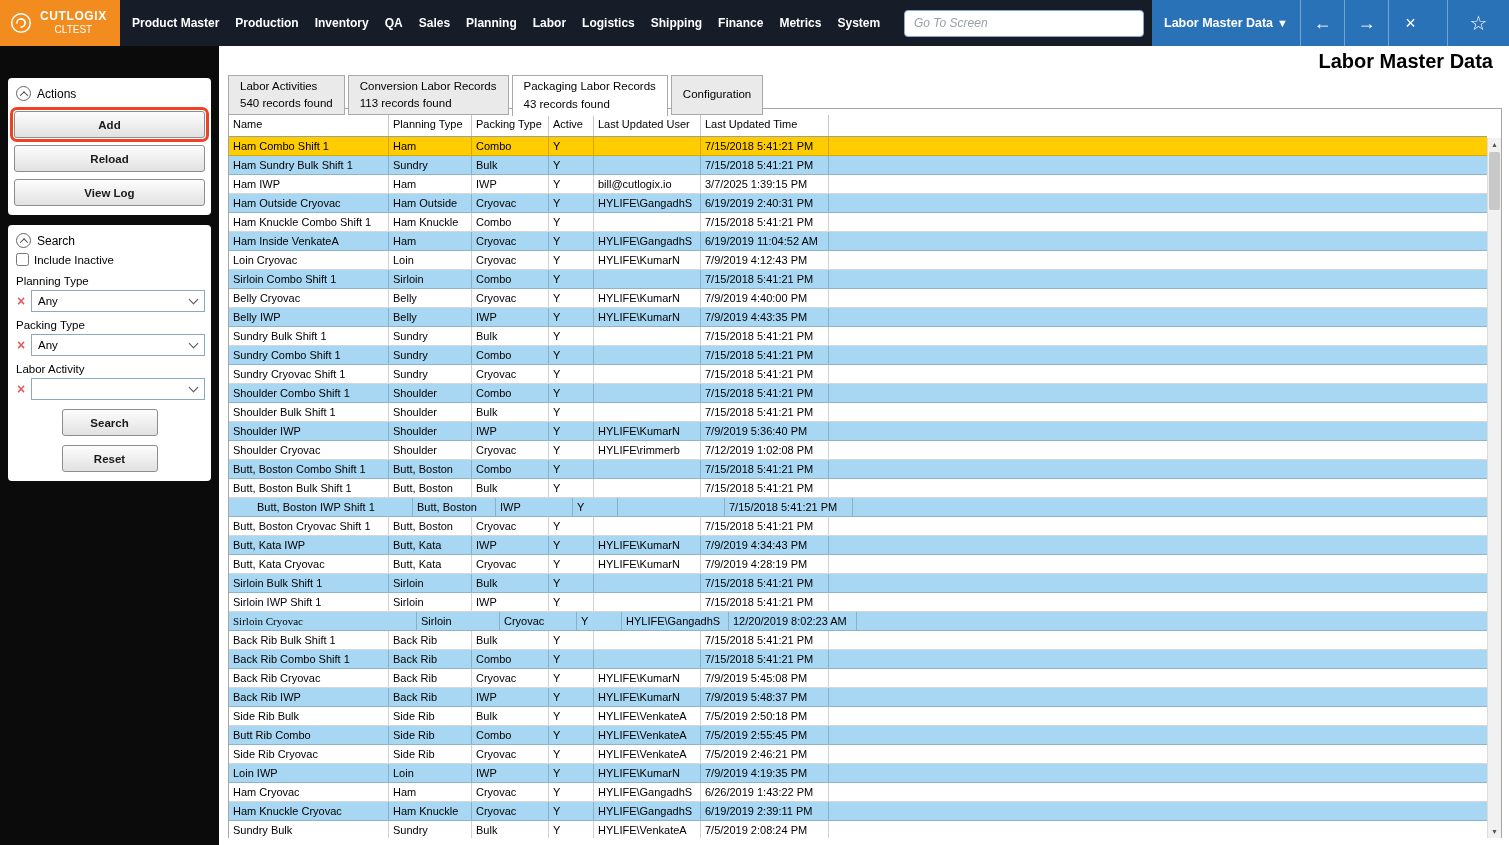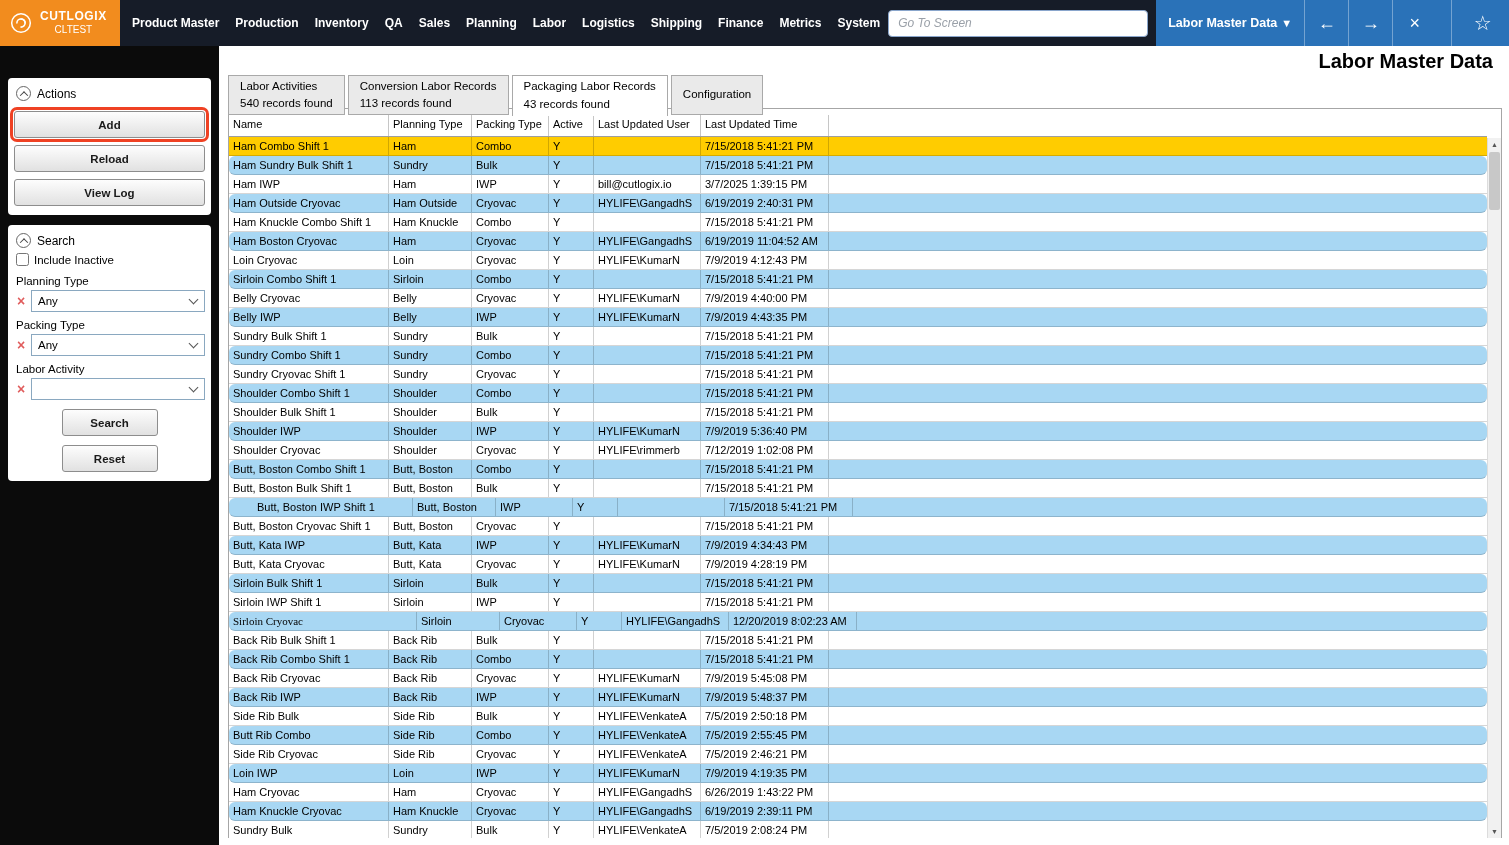--- a/index.html
+++ b/index.html
@@ -8,21 +8,21 @@
 
   
   .topbar{position:absolute;left:0;top:0;width:1509px;height:46px;background:var(--topbar-bg,#161c28);display:flex;align-items:stretch;z-index:10;}
   .logo{width:120px;background:var(--brand-orange,#f28c1e);display:flex;align-items:center;gap:6px;padding:0 8px;cursor:pointer;flex-shrink:0;}
   .logo-text{display:flex;flex-direction:column;line-height:1.15;color:#fff;}
   .logo-title{font-size:12px;font-weight:bold;letter-spacing:.6px;}
   .logo-sub{font-size:10px;align-self:center;}
   .menu{display:flex;align-items:center;color:#fff;margin-left:4px;}
   .menu-item{padding:0 8px;font-size:12px;font-weight:bold;height:46px;display:flex;align-items:center;cursor:pointer;white-space:nowrap;}
   .goto-wrap{margin-left:auto;display:flex;align-items:center;padding-right:8px;}
-  .goto-input{width:260px;height:27px;border-radius:4px;border:1px solid #8aa6cc;padding:0 9px;font-size:12px;font-family:inherit;outline:none;}
+  .goto-input{width:240px;height:27px;border-radius:4px;border:1px solid #8aa6cc;padding:0 9px;font-size:12px;font-family:inherit;outline:none;}
   .goto-input::placeholder{color:#9aa0a8;font-style:italic;}
   .nav-section{width:357px;flex-shrink:0;background:var(--nav-blue,#2a72b8);display:flex;align-items:stretch;color:#fff;}
   .screen-dropdown{width:148px;display:flex;align-items:center;justify-content:space-between;padding:0 12px;cursor:pointer;font-size:12.5px;font-weight:bold;}
   .dd-caret{font-size:11px;}
   .nav-btn{width:44px;display:flex;align-items:center;justify-content:center;font-size:18px;cursor:pointer;border-left:1px solid rgba(255,255,255,.35);}
   .star-btn{margin-left:auto;width:62px;display:flex;align-items:center;justify-content:center;font-size:20px;cursor:pointer;border-left:1px solid rgba(255,255,255,.35);}
 
   .page-title{position:absolute;top:50px;right:16px;font-size:20px;font-weight:bold;z-index:2;}
 
   
@@ -49,21 +49,21 @@
   .tab{background:#eaeaea;border:1px solid #a9a9a9;margin-right:3px;padding:4px 11px;height:40px;display:flex;flex-direction:column;justify-content:center;font-size:11.5px;cursor:pointer;line-height:1.5;white-space:nowrap;}
   .tab.active{background:#fff;height:41px;border-bottom:none;margin-bottom:-1px;padding-bottom:5px;}
 
   
   .table-wrap{position:absolute;left:228px;top:108px;width:1274px;height:730px;border:1px solid #a6a6a6;border-bottom:none;background:#fff;overflow:hidden;padding-top:6px;}
   .thead{display:flex;height:22px;border-bottom:1px solid #9e9e9e;margin-right:14px;background:#fff;}
   .hcell{padding:3px 4px 0;font-size:11px;border-right:1px solid #c6c6c6;white-space:nowrap;overflow:hidden;cursor:pointer;flex-shrink:0;}
   .hcell.filler{flex:1;border-right:none;cursor:default;}
   .tbody{margin-right:14px;}
   .trow{display:flex;height:19px;border-bottom:1px solid rgba(0,0,0,.16);cursor:pointer;background:#fff;}
-  .trow.alt{background:var(--row-alt,#a8d7f3);border-radius:6px;}
+  .trow.alt{background:var(--row-alt,#a8d7f3);}
   .trow.selected{background:var(--row-selected,#ffcc00);}
   .tcell{padding:0 4px;font-size:11px;line-height:18px;border-right:1px solid rgba(0,0,0,.18);white-space:nowrap;overflow:hidden;flex-shrink:0;}
   .tcell.filler{flex:1;border-right:none;}
   .vscroll{position:absolute;top:29px;right:0;bottom:0;width:14px;background:#f1f1f1;border-left:1px solid #dcdcdc;}
   .sarrow{position:absolute;left:0;width:13px;height:13px;display:flex;align-items:center;justify-content:center;font-size:7px;color:#555;cursor:pointer;}
   .sarrow.up{top:0;}
   .sarrow.down{bottom:0;}
   .sthumb{position:absolute;left:1px;top:14px;width:11px;height:58px;background:#c8c8c8;border-radius:2px;cursor:pointer;}
 </style>
 </head>
@@ -245,21 +245,21 @@
       <div class="trow">
         <div class="tcell" style="width: 160px;">Ham Knuckle Combo Shift 1</div>
         <div class="tcell" style="width: 83px;">Ham Knuckle</div>
         <div class="tcell" style="width: 77px;">Combo</div>
         <div class="tcell" style="width: 45px;">Y</div>
         <div class="tcell" style="width: 107px;"></div>
         <div class="tcell" style="width: 128px;">7/15/2018 5:41:21 PM</div>
         <div class="tcell filler"></div>
       </div>
       <div class="trow alt">
-        <div class="tcell" style="width: 160px;">Ham Boston Cryovac</div>
+        <div class="tcell" style="width: 160px;">Ham Inside VenkateA</div>
         <div class="tcell" style="width: 83px;">Ham</div>
         <div class="tcell" style="width: 77px;">Cryovac</div>
         <div class="tcell" style="width: 45px;">Y</div>
         <div class="tcell" style="width: 107px;">HYLIFE\GangadhS</div>
         <div class="tcell" style="width: 128px;">6/19/2019 11:04:52 AM</div>
         <div class="tcell filler"></div>
       </div>
       <div class="trow">
         <div class="tcell" style="width: 160px;">Loin Cryovac</div>
         <div class="tcell" style="width: 83px;">Loin</div>

